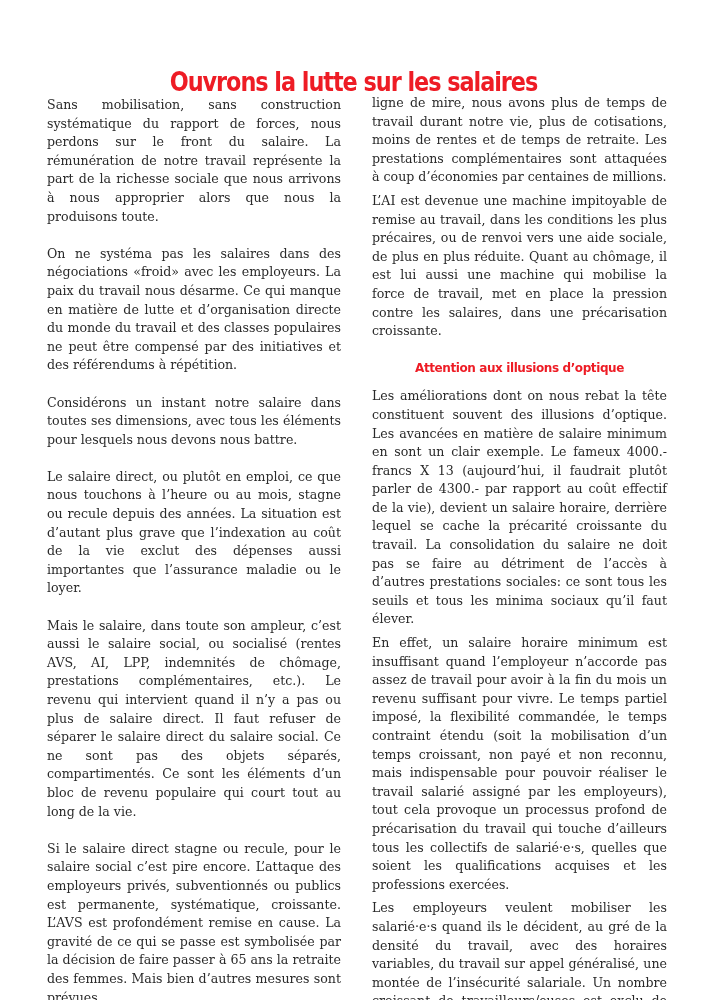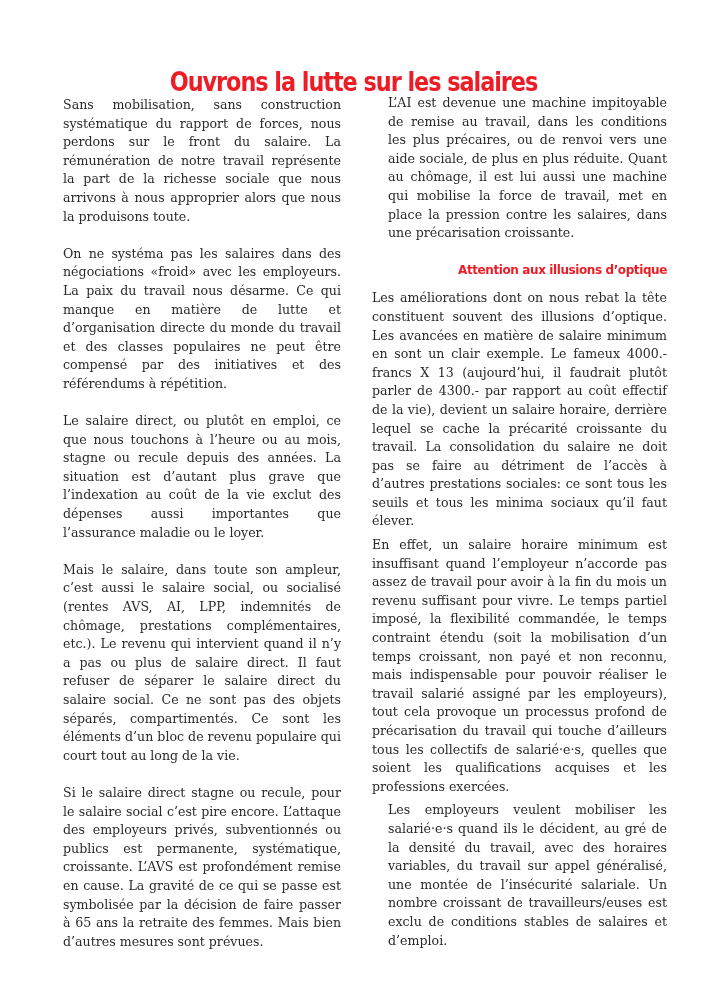--- a/index.html
+++ b/index.html
@@ -20,47 +20,49 @@
       font-family: "DejaVu Serif", serif;
       font-size: 12.6px;
       line-height: 18.6px;
       color: #2a2a2a;
       text-align: justify;
       hyphens: manual;
     }
     .col.left { left: 47px; }
     .col.right { left: 372px; top: 94px; width: 295px; }
     .col p { margin: 0; }
-    .col p.gap { margin-bottom: 18.6px; margin-left: 16px; }
+    .col p.gap { margin-bottom: 18.6px; }
     .col p.tight { margin-bottom: 5px; }
     .sec-heading {
       font-family: "DejaVu Sans", sans-serif;
       font-weight: bold;
       font-size: 12px;
       letter-spacing: -0.4px;
       color: #ee1c25;
       margin: 0 0 10px 0;
       line-height: 18px;
-      text-align: right;
+      text-align: center;
     }
   </style>
 </head>
 <body>
 
 <h1 class="page-title">Ouvrons la lutte sur les salaires</h1>
 
 <div class="col left">
   <p class="gap">Sans mobilisation, sans construction systéma­tique du rapport de forces, nous perdons sur le front du salaire. La rémunération de notre travail représente la part de la richesse sociale que nous arrivons à nous approprier alors que nous la produisons toute.</p>
   <p class="gap">On ne systéma pas les salaires dans des négociations «froid» avec les employeurs. La paix du travail nous désarme. Ce qui manque en matière de lutte et d’organisation directe du monde du travail et des classes populaires ne peut être compensé par des initiatives et des référendums à répétition.</p>
+  <p class="gap">Considérons un instant notre salaire dans toutes ses dimensions, avec tous les éléments pour lesquels nous devons nous battre.</p>
   <p class="gap">Le salaire direct, ou plutôt en emploi, ce que nous touchons à l’heure ou au mois, stagne ou recule depuis des années. La situation est d’autant plus grave que l’indexation au coût de la vie exclut des dépenses aussi importantes que l’assurance maladie ou le loyer.</p>
   <p class="gap">Mais le salaire, dans toute son ampleur, c’est aussi le salaire social, ou socialisé (rentes AVS, AI, LPP, indemnités de chômage, prestations complémentaires, etc.). Le revenu qui intervient quand il n’y a pas ou plus de salaire direct. Il faut refuser de séparer le salaire direct du salaire social. Ce ne sont pas des objets séparés, compartimentés. Ce sont les éléments d’un bloc de revenu populaire qui court tout au long de la vie.</p>
   <p class="gap">Si le salaire direct stagne ou recule, pour le salaire social c’est pire encore. L’attaque des employeurs privés, subventionnés ou publics est permanente, systématique, croissante. L’AVS est profondément remise en cause. La gravité de ce qui se passe est symbolisée par la décision de faire passer à 65 ans la retraite des femmes. Mais bien d’autres mesures sont prévues.</p>
 
 </div>
 
 <div class="col right">
+  <p class="tight">ligne de mire, nous avons plus de temps de tra­vail durant notre vie, plus de cotisations, moins de rentes et de temps de retraite. Les prestations complémentaires sont attaquées à coup d’écono­mies par centaines de millions.</p>
   <p class="gap">L’AI est devenue une machine impitoyable de remise au travail, dans les conditions les plus précaires, ou de renvoi vers une aide sociale, de plus en plus réduite. Quant au chômage, il est lui aussi une machine qui mobilise la force de travail, met en place la pression contre les salaires, dans une précarisation croissante.</p>
   <h2 class="sec-heading">Attention aux illusions d’optique</h2>
   <p class="tight">Les améliorations dont on nous rebat la tête constituent souvent des illusions d’optique. Les avancées en matière de salaire minimum en sont un clair exemple. Le fameux 4000.- francs X 13 (aujourd’hui, il faudrait plutôt parler de 4300.- par rapport au coût effectif de la vie), devient un salaire horaire, derrière lequel se cache la précarité croissante du travail. La consolidation du salaire ne doit pas se faire au détriment de l’ac­cès à d’autres prestations sociales: ce sont tous les seuils et tous les minima sociaux qu’il faut élever.</p>
   <p class="tight">En effet, un salaire horaire minimum est insuf­fisant quand l’employeur n’accorde pas assez de travail pour avoir à la fin du mois un revenu suffisant pour vivre. Le temps partiel imposé, la flexibilité commandée, le temps contraint étendu (soit la mobilisation d’un temps croissant, non payé et non reconnu, mais indispensable pour pouvoir réaliser le travail salarié assigné par les employeurs), tout cela provoque un processus profond de précarisation du travail qui touche d’ailleurs tous les collectifs de salarié·e·s, quelles que soient les qualifications acquises et les profes­sions exercées.</p>
   <p class="gap">Les employeurs veulent mobiliser les salarié·e·s quand ils le décident, au gré de la densité du travail, avec des horaires variables, du travail sur appel généralisé, une montée de l’insécurité salariale. Un nombre croissant de travailleurs/euses est exclu de conditions stables de salaires et d’emploi.</p>
 
 </div>
 
 </body></html>

